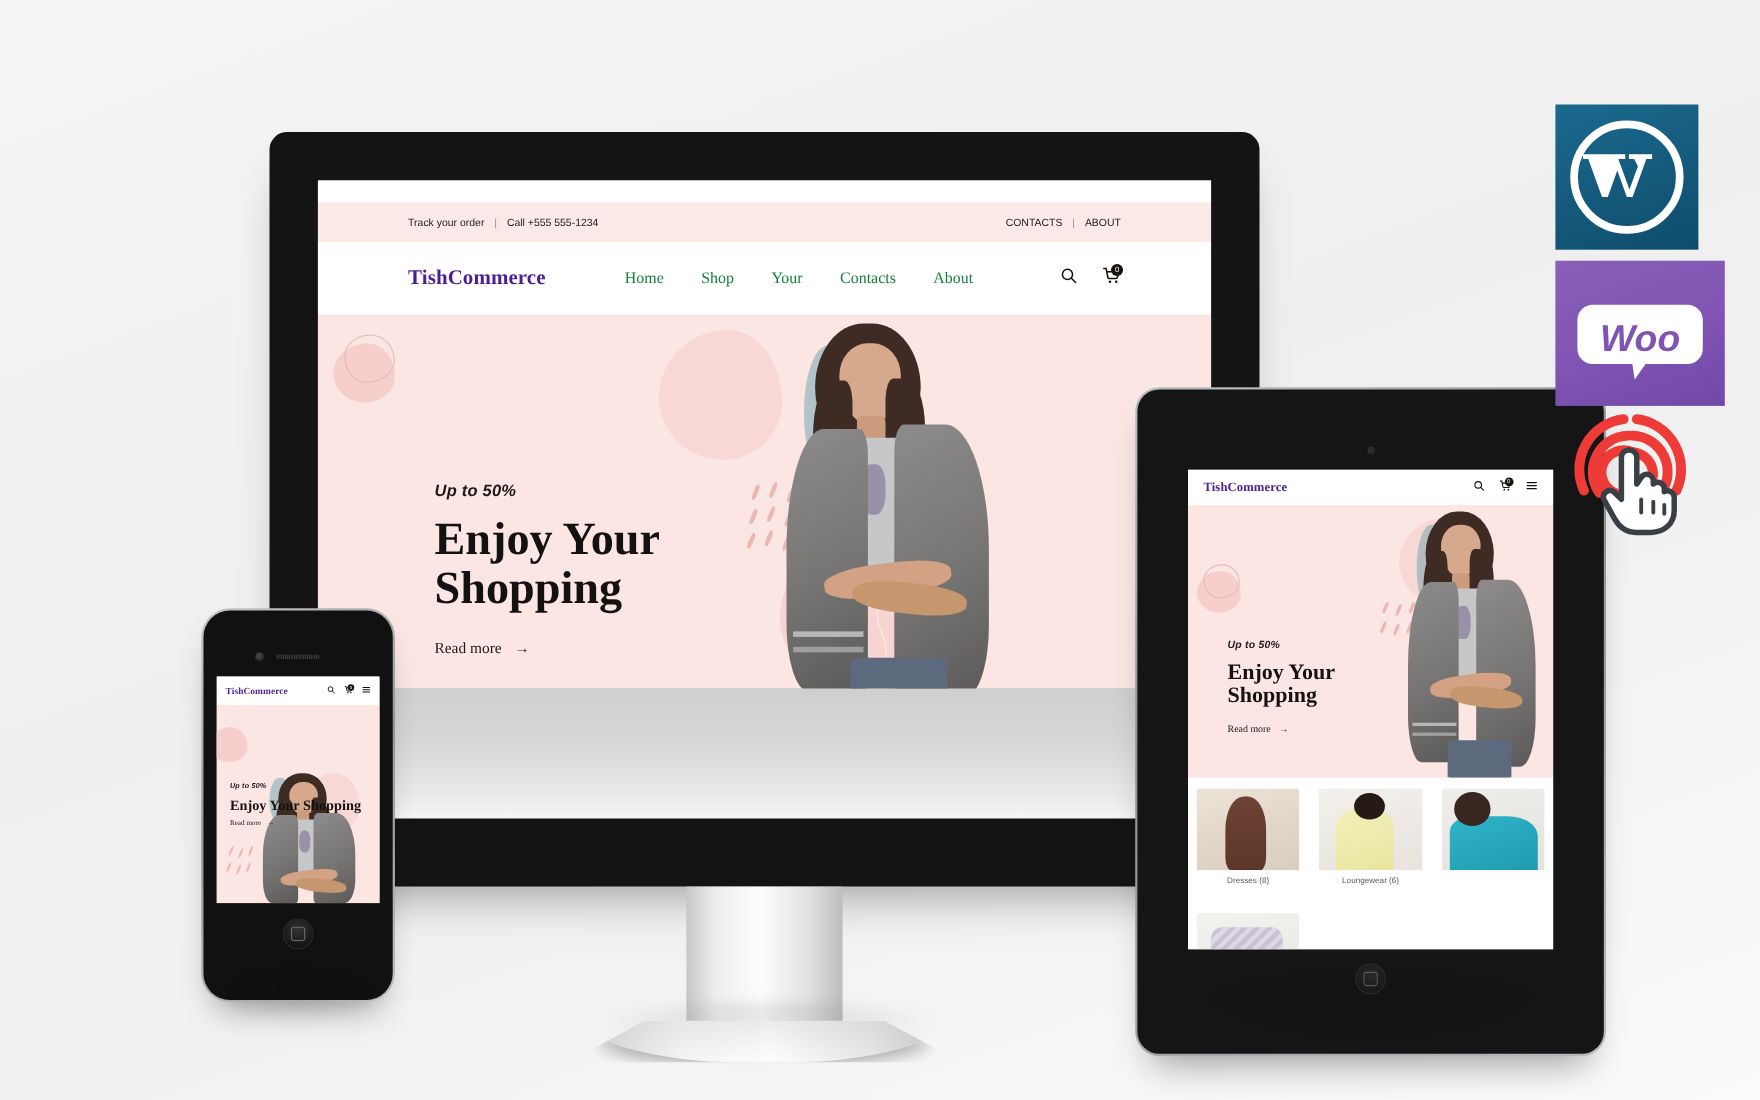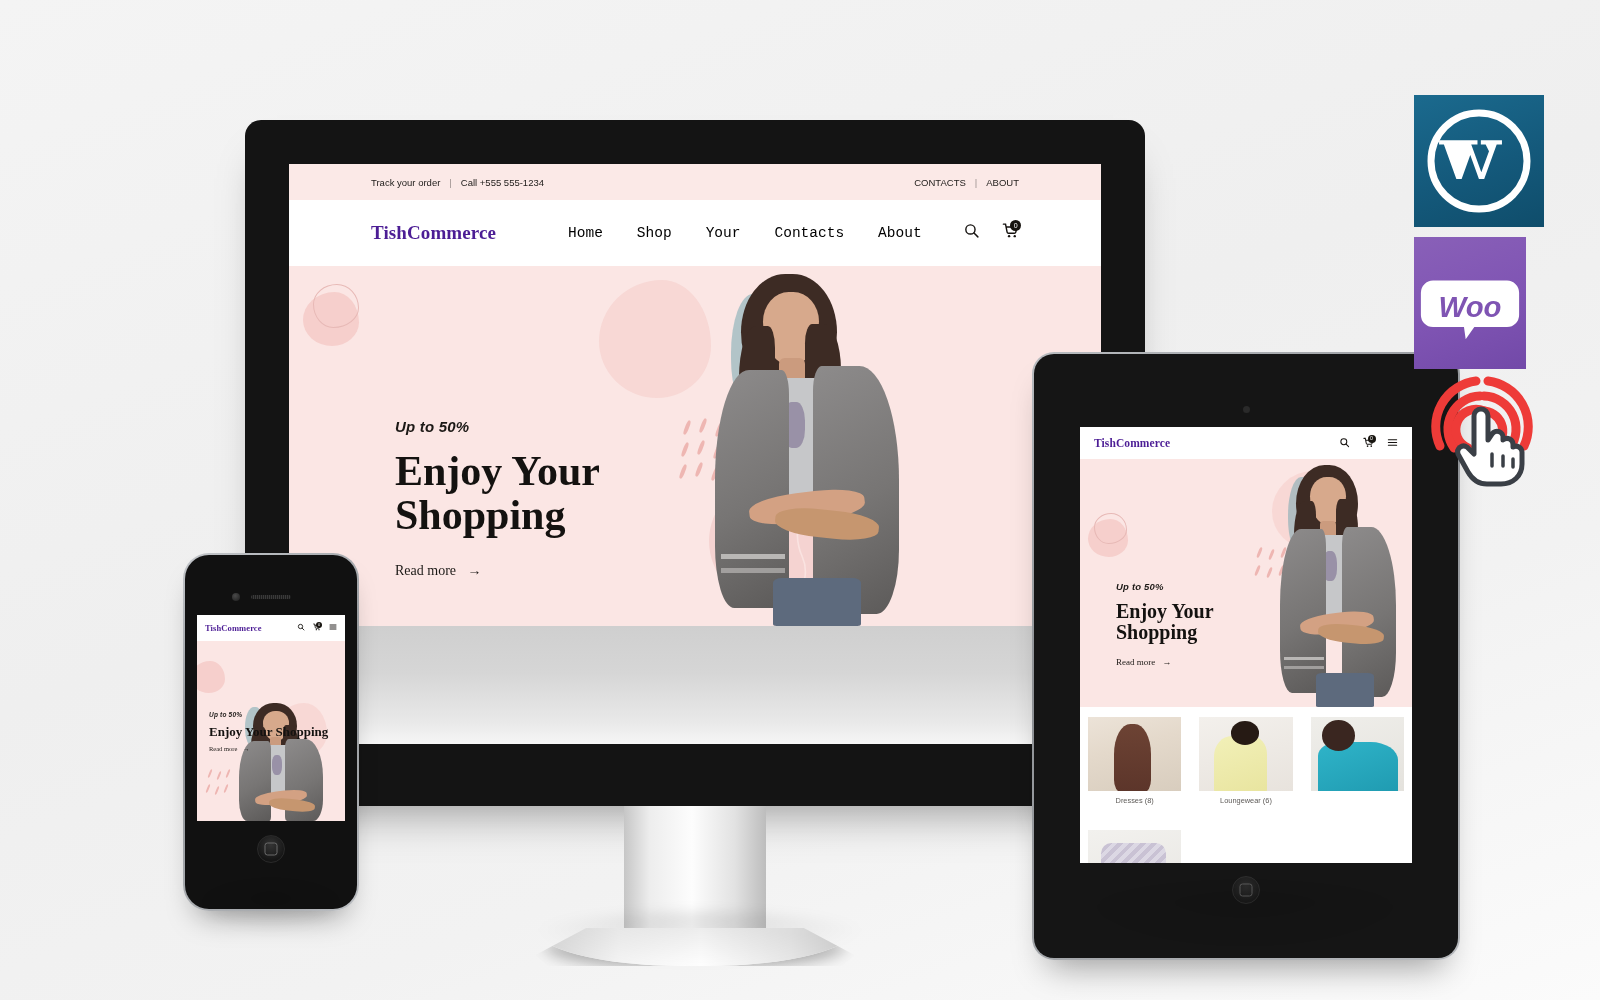--- a/index.html
+++ b/index.html
@@ -16,32 +16,33 @@
     background: linear-gradient(160deg, #f4f4f4 0%, #efefef 45%, #f2f2f2 70%, #fbfbfb 100%);
   }
 
   
   .site { width: 100%; height: 100%; background: #fff; overflow: hidden; position: relative; }
 
   .topbar {
     background: #fbe9e7;
     display: flex; align-items: center; justify-content: space-between;
     color: #24211f;
+    margin-top: 20px;
   }
   .topbar .left, .topbar .right { display: flex; align-items: center; }
   .sep { opacity: .45; }
 
   .navbar {
     background: #fff;
     display: flex; align-items: center;
     border-bottom: 0;
   }
   .brand { font-family: "Liberation Serif", serif; font-weight: 700; color: #4c1d95; letter-spacing: .1px; }
   .menu { display: flex; align-items: center; }
-  .menu a { font-family: Liberation Mono, monospace; color: #000000; text-decoration: none; }
+  .menu a { font-family: Liberation Serif, serif; color: #15803d; text-decoration: none; }
   .nav-icons { margin-left: auto; display: flex; align-items: center; }
 
   .icon { display: inline-block; position: relative; }
   .ico-search { width: 1em; height: 1em; }
   .ico-cart   { width: 1em; height: 1em; }
   .ico-burger { width: 1em; height: 1em; }
   .cartwrap { position: relative; }
   .cartbadge {
     position: absolute; top: -0.30em; right: -0.30em;
     background: #17140f; color: #fff; border-radius: 50%;
@@ -244,21 +245,21 @@
   .reflect {
     position: absolute; border-radius: 50%;
     background: radial-gradient(ellipse at 50% 0%, rgba(0,0,0,.10) 0%, rgba(0,0,0,0) 70%);
     filter: blur(6px);
   }
 
   
   .badge { position: absolute; }
   #wp-badge  { left: 1414px; top: 95px;  width: 130px; height: 132px;
                background: linear-gradient(160deg,#1b6a8e 0%, #14597b 55%, #0f4d6b 100%); }
-  #woo-badge { left: 1414px; top: 237px; width: 112px; height: 132px;
+  #woo-badge { left: 1414px; top: 237px; width: 154px; height: 132px;
                background: linear-gradient(160deg,#8960b8 0%, #7f54b3 55%, #7249a8 100%); }
   #click-badge { left: 1424px; top: 372px; width: 116px; height: 116px; }
 
   .badge svg { display:block; width:100%; height:100%; }
 </style>
 </head>
 <body>
 
 <div id="stage">
 

